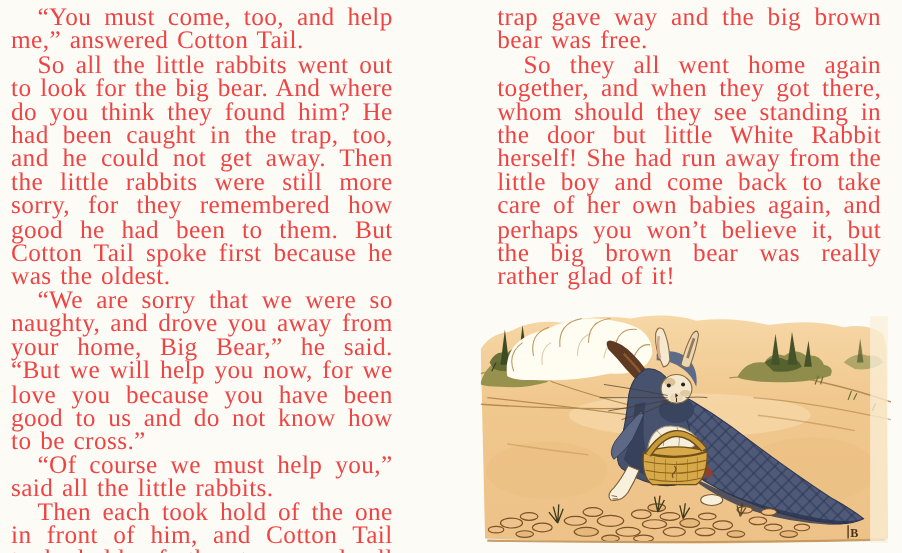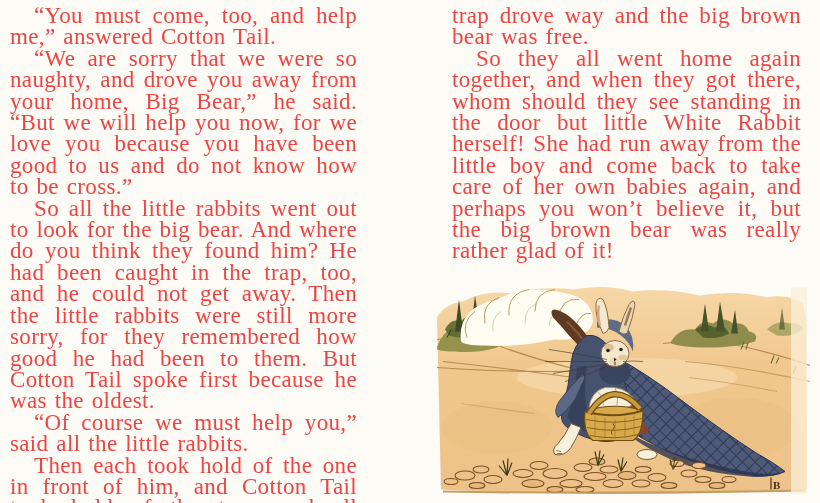--- a/index.html
+++ b/index.html
@@ -24,28 +24,28 @@
   }
   .illustration svg { display:block; width:100%; height:100%; }
 </style>
 </head>
 <body>
 
 <div>
 
   <div class="col" id="col-left">
       <p>“You must come, too, and help me,” answered Cotton Tail.</p>
+      <p>So all the little rabbits went out to look for the big bear.  And where do you think they found him?  He had been caught in the trap, too, and he could not get away.  Then the little rabbits were still more sorry, for they remembered how good he had been to them.  But Cotton Tail spoke first because he was the oldest.</p>
       <p>“We are sorry that we were so naughty, and drove you away from your home, Big Bear,” he said.  “But we will help you now, for we love you because you have been good to us and do not know how to be cross.”</p>
-      <p>So all the little rabbits went out to look for the big bear.  And where do you think they found him?  He had been caught in the trap, too, and he could not get away.  Then the little rabbits were still more sorry, for they remembered how good he had been to them.  But Cotton Tail spoke first because he was the oldest.</p>
       <p>“Of course we must help you,” said all the little rabbits.</p>
       <p>Then each took hold of the one in front of him, and Cotton Tail took hold of the trap, and all standing they pulled and pulled.  And there were so many of them, and they pulled so hard, that at last the</p>
     </div>
 
   <div class="col" id="col-right">
-      <p class="no-indent">trap drove way and the big brown bear was free.</p>
+      <p class="no-indent">trap gave way and the big brown bear was free.</p>
       <p>So they all went home again together, and when they got there, whom should they see standing in the door but little White Rabbit herself!  She had run away from the little boy and come back to take care of her own babies again, and perhaps you won’t believe it, but the big brown bear was really rather glad of it!</p>
     </div>
 
   <div class="illustration" aria-label="White Rabbit in a dark blue checked cloak carrying a covered basket along a sandy stony path, with bushes, dunes and drifting smoke behind">
     <svg viewBox="0 0 373 220" xmlns="http://www.w3.org/2000/svg">
       <defs>
         <linearGradient id="sandGrad" x1="0" y1="0" x2="0" y2="1">
           <stop offset="0" stop-color="#f6d7a6"></stop>
           <stop offset="0.4" stop-color="#f0c78d"></stop>
           <stop offset="1" stop-color="#edc289"></stop>

